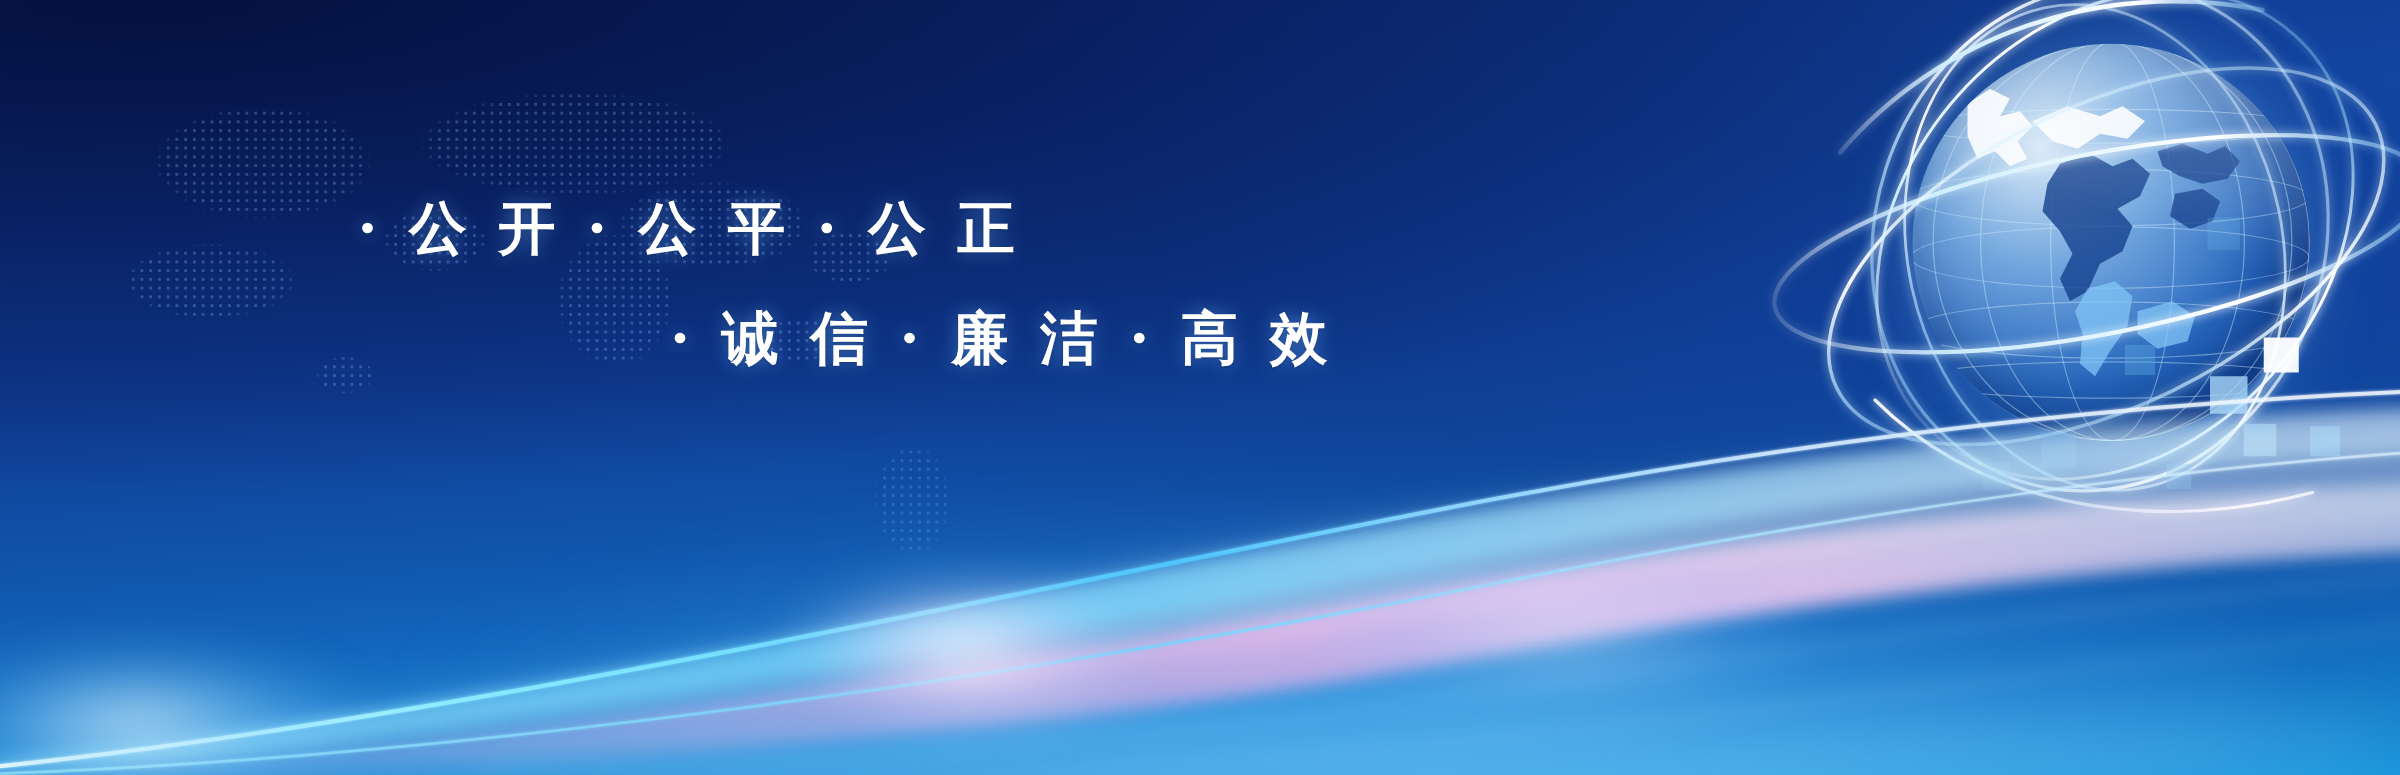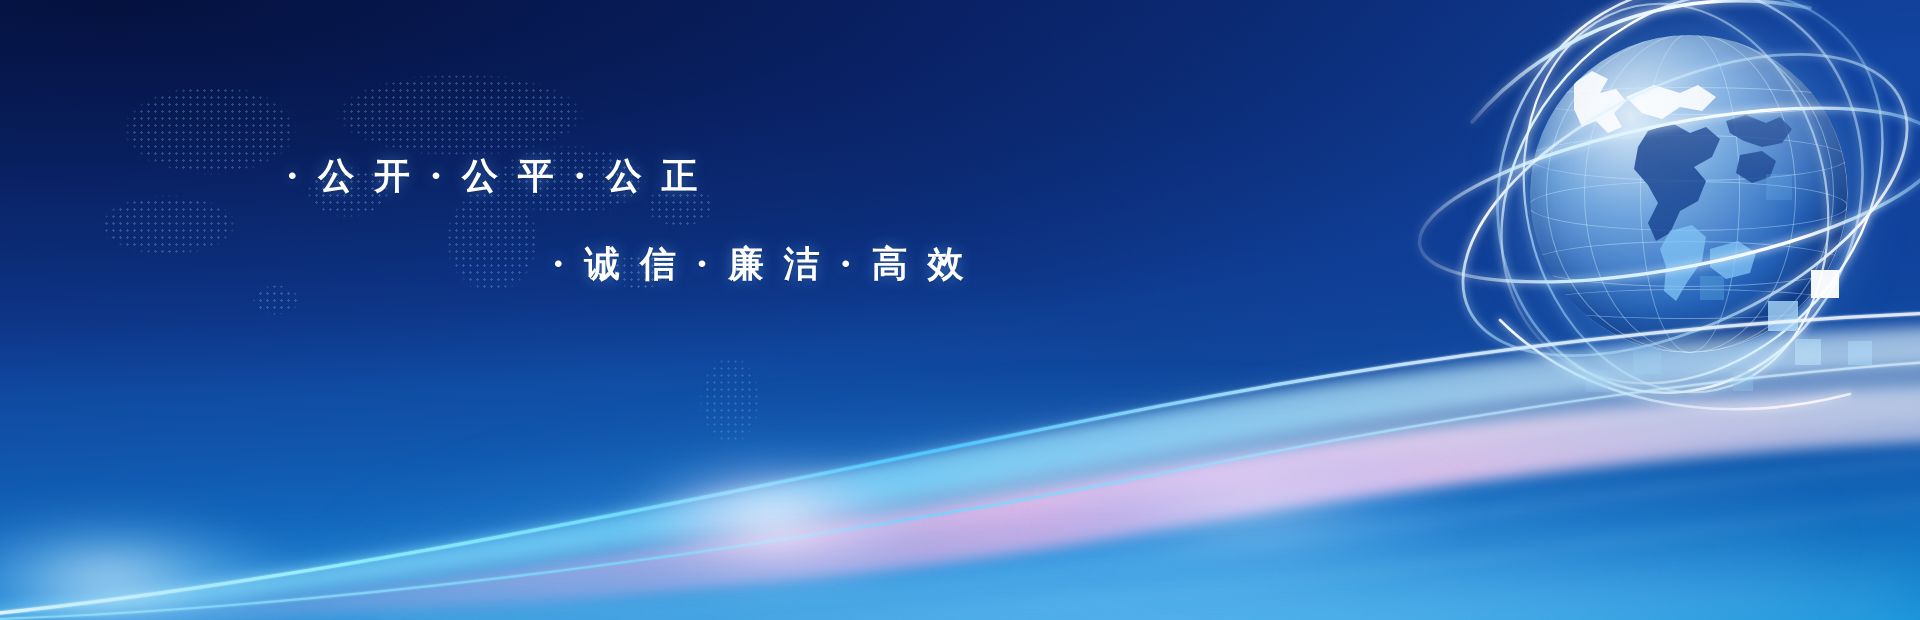--- a/index.html
+++ b/index.html
@@ -46,26 +46,26 @@
     background-image:radial-gradient(rgba(150,200,255,0.5) 1.1px, rgba(0,0,0,0) 1.3px);
     background-size:7px 7px;opacity:.42;
     -webkit-mask-image:radial-gradient(ellipse 52px 76px at 110px 70px,#000 50%,transparent 60%);
     mask-image:radial-gradient(ellipse 52px 76px at 110px 70px,#000 50%,transparent 60%);
   }
 
   
   .slogan{position:absolute;left:0;top:0;width:1100px;height:330px;}
   .line{
     position:absolute;color:#ffffff;white-space:nowrap;
-    font-weight:700;font-size:36px;letter-spacing:.10em;
+    font-weight:700;font-size:46px;letter-spacing:.10em;
     font-family:"DejaVu Serif","Liberation Serif",serif;
     text-shadow:0 0 14px rgba(120,190,255,.45),0 1px 2px rgba(0,20,60,.5);
   }
   .line-1{left:286px;top:152px;}
-  .line-2{left:552px;top:240px;}
+  .line-2{left:536px;top:240px;}
 
   
   .globe-wrap{position:absolute;right:-20px;top:-10px;width:560px;height:430px;}
   .globe-ball{
     position:absolute;left:150px;top:45px;width:318px;height:318px;border-radius:50%;
     background:
       radial-gradient(circle at 32% 26%, rgba(235,248,255,.92) 0%, rgba(150,205,248,.72) 30%, rgba(56,130,215,.55) 62%, rgba(18,70,158,.45) 86%, rgba(10,44,120,.35) 100%);
     box-shadow:0 0 60px rgba(120,195,255,.35),inset -16px -18px 50px rgba(6,30,90,.55);
     overflow:hidden;
   }

